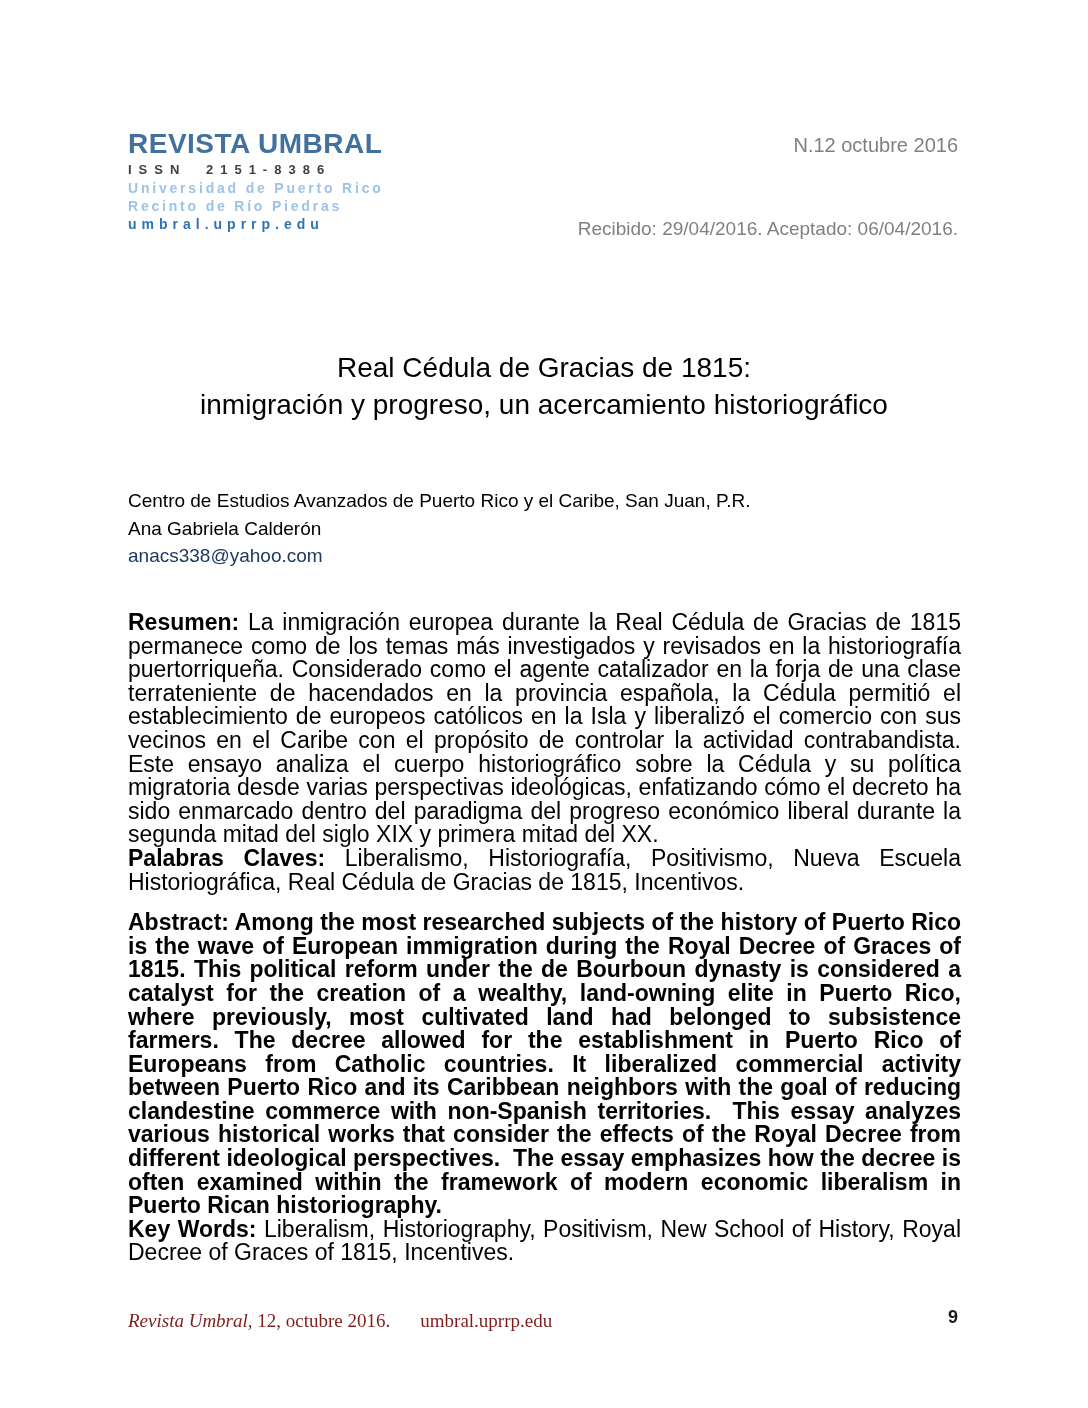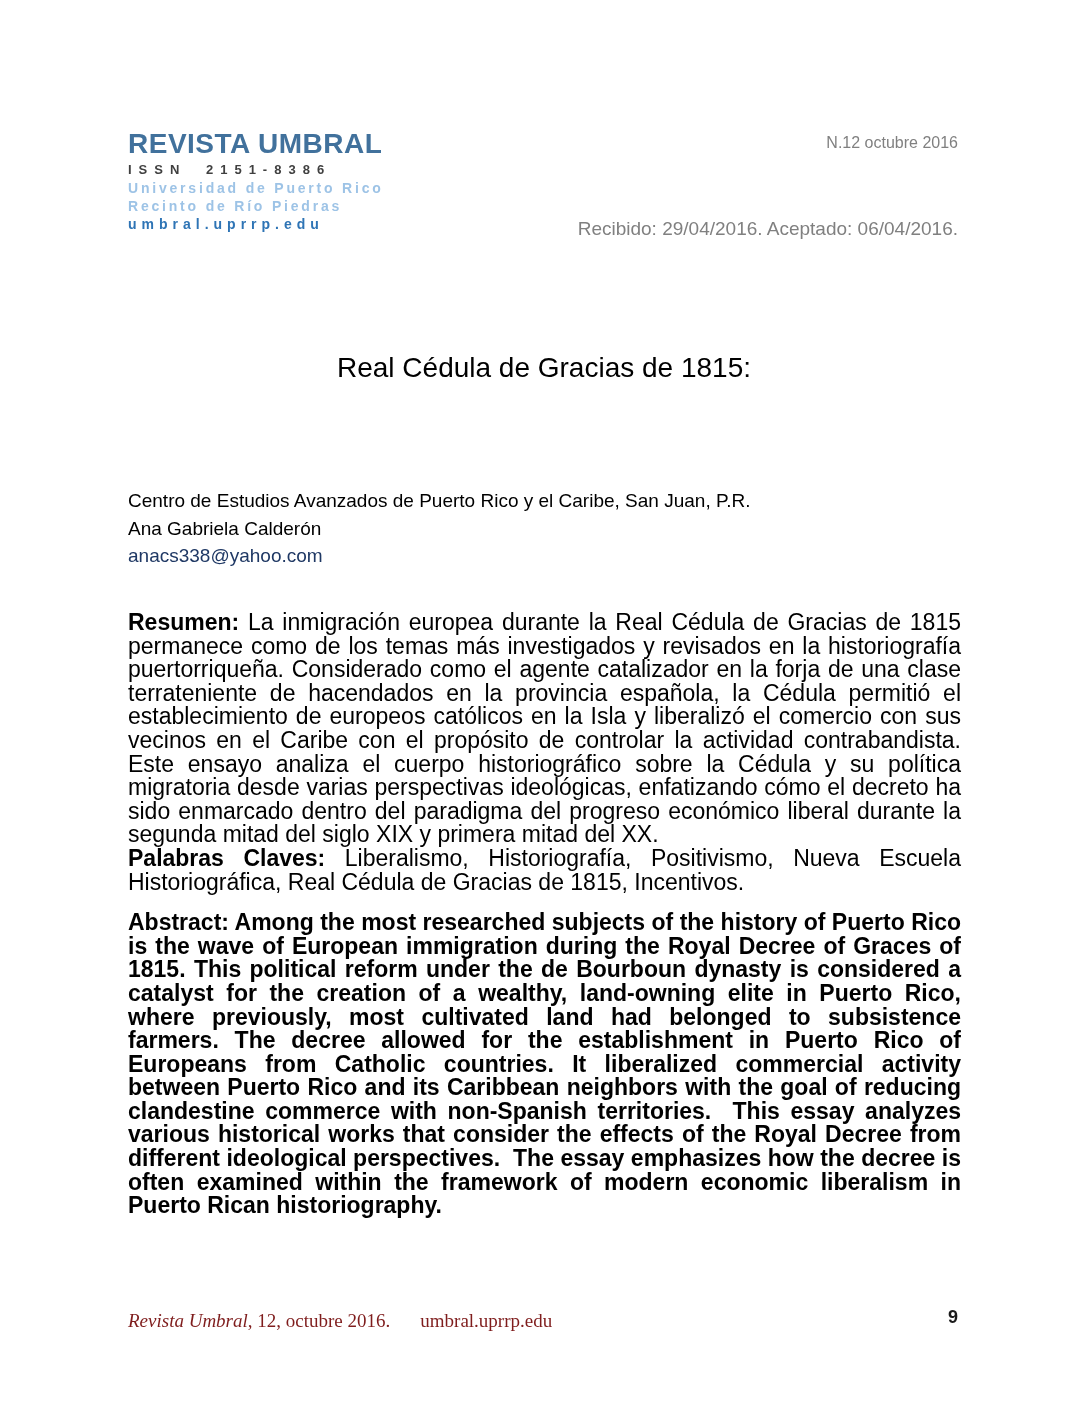--- a/index.html
+++ b/index.html
@@ -27,21 +27,21 @@
   .logo-line {
     font-size: 14px; font-weight: bold; color: #9DC3E6;
     letter-spacing: 2.8px; line-height: 18px;
   }
   .logo-site {
     font-size: 14px; font-weight: bold; color: #2E74B5;
     letter-spacing: 5px; line-height: 18px;
   }
   .issue {
     position: absolute; top: 134px; right: 130px;
-    font-size: 16px; color: #808080;
+    font-size: 20px; color: #808080;
   }
   .received {
     position: absolute; top: 218px; right: 130px;
     font-size: 19px; color: #808080;
   }
   
   .article-title {
     position: absolute; left: 0; top: 349px; width: 100%;
     text-align: center; font-size: 28px; font-weight: normal;
     line-height: 37px; color: #000;
@@ -81,30 +81,31 @@
     <div class="logo-title">REVISTA UMBRAL</div>
     <div class="logo-issn">ISSN 2151-8386</div>
     <div class="logo-line">Universidad de Puerto Rico</div>
     <div class="logo-line">Recinto de Río Piedras</div>
     <div class="logo-site">umbral.uprrp.edu</div>
   </div>
 
   <div class="issue">N.12 octubre 2016</div>
   <div class="received">Recibido: 29/04/2016. Aceptado: 06/04/2016.</div>
 
-  <h1 class="article-title"><span>Real Cédula de Gracias de 1815:</span><br></h1>
+  <h1 class="article-title"><span>Real Cédula de Gracias de 1815:</span><br><span>inmigración y progreso, un acercamiento historiográfico</span></h1>
 
   <div class="author">
     <div>Centro de Estudios Avanzados de Puerto Rico y el Caribe, San Juan, P.R.</div>
     <div>Ana Gabriela Calderón</div>
     <a class="email" href="#">anacs338@yahoo.com</a>
   </div>
 
   <div class="text-col">
     <p><b>Resumen:</b><span> La inmigración europea durante la Real Cédula de Gracias de 1815 permanece como de los temas más investigados y revisados en la historiografía puertorriqueña. Considerado como el agente catalizador en la forja de una clase terrateniente de hacendados en la provincia española, la Cédula permitió el establecimiento de europeos católicos en la Isla y liberalizó el comercio con sus vecinos en el Caribe con el propósito de controlar la actividad contrabandista. Este ensayo analiza el cuerpo historiográfico sobre la Cédula y su política migratoria desde varias perspectivas ideológicas, enfatizando cómo el decreto ha sido enmarcado dentro del paradigma del progreso económico liberal durante la segunda mitad del siglo XIX y primera mitad del XX.</span></p>
     <p><b>Palabras Claves:</b><span> Liberalismo, Historiografía, Positivismo, Nueva Escuela Historiográfica, Real Cédula de Gracias de 1815, Incentivos.</span></p>
     <p class="gap-above"><b>Abstract:</b><span> Among the most researched subjects of the history of Puerto Rico is the wave of European immigration during the Royal Decree of Graces of 1815. This political reform under the de Bourboun dynasty is considered a catalyst for the creation of a wealthy, land-owning elite in Puerto Rico, where previously, most cultivated land had belonged to subsistence farmers. The decree allowed for the establishment in Puerto Rico of Europeans from Catholic countries. It liberalized commercial activity between Puerto Rico and its Caribbean neighbors with the goal of reducing clandestine commerce with non-Spanish territories.&nbsp; This essay analyzes various historical works that consider the effects of the Royal Decree from different ideological perspectives.&nbsp; The essay emphasizes how the decree is often examined within the framework of modern economic liberalism in Puerto Rican historiography.</span></p>
+    <p><b>Key Words:</b><span> Liberalism, Historiography, Positivism, New School of History, Royal Decree of Graces of 1815, Incentives.</span></p>
   </div>
 
   <div class="footer-left"><span class="ital">Revista Umbral</span><span>, 12, octubre 2016.</span><span class="footer-site">umbral.uprrp.edu</span></div>
   <div class="page-num">9</div>
 
 </div>
 
 </body></html>

